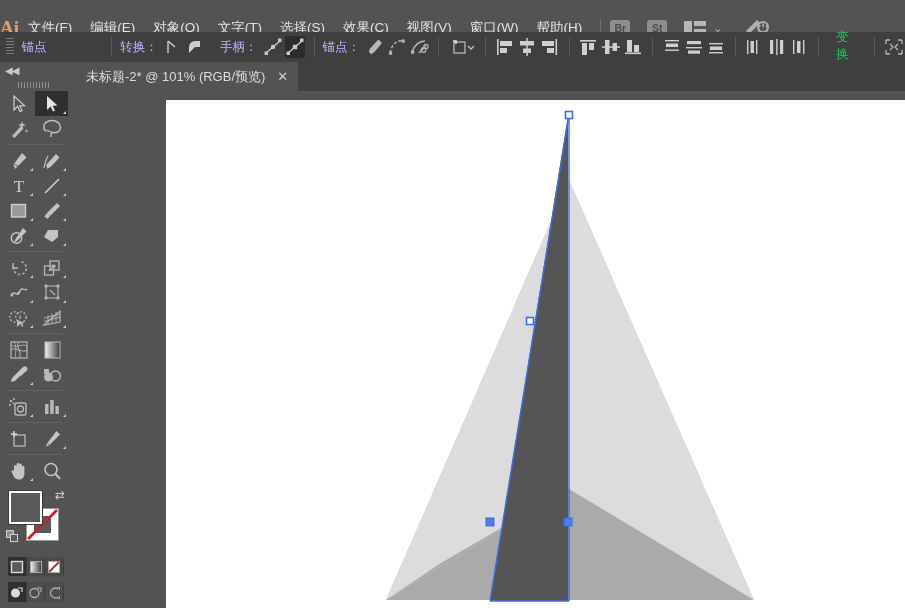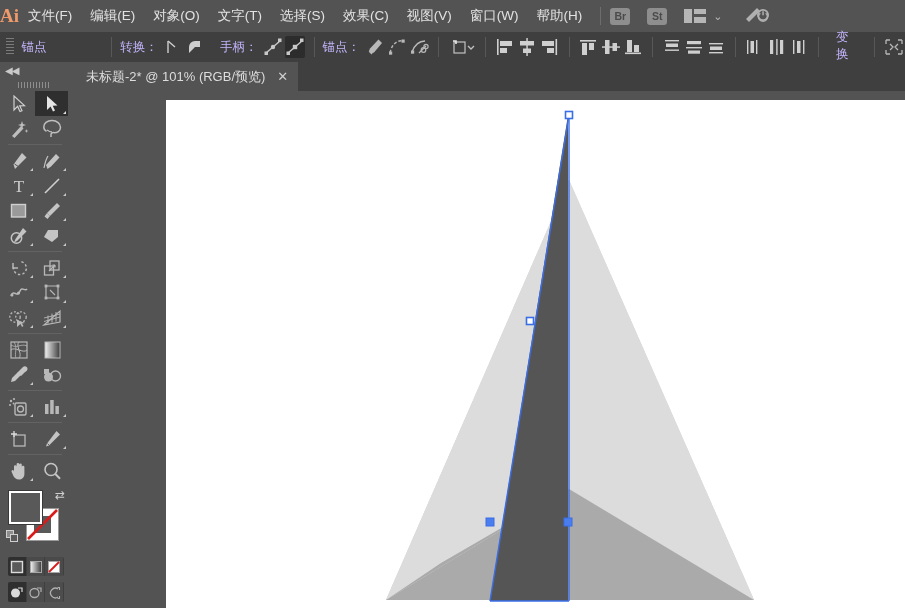--- a/index.html
+++ b/index.html
@@ -17,21 +17,21 @@
   #app {
     position: relative;
     width: 905px;
     height: 608px;
     background: #535353;
   }
 
   
   .menubar {
     position: absolute;
-    left: 0; top: 0;
+    left: 0; top: 12px;
     width: 905px; height: 32px;
     background: #535353;
     display: flex;
     align-items: center;
   }
   .ai-logo {
     width: 38px;
     text-align: center;
     font-family: "Liberation Serif", "DejaVu Serif", serif;
     font-size: 19px;
@@ -108,21 +108,21 @@
   }
   .cb-btn {
     width: 24px; height: 22px;
     display: flex; align-items: center; justify-content: center;
     margin: 0 1px;
     border-radius: 2px;
   }
   .cb-btn.active { background: #2c2c2c; }
   .cb-btn svg { display: block; }
   .cb-text-btn {
-    color: #c4b5fd;
+    color: #22c55e;
     font-size: 12.5px;
     padding: 2px 6px 3px 6px;
     border-bottom: 1px dotted #9a9a9a;
     margin: 12px 3px;
   }
 
   
   .tabbar {
     position: absolute;
     left: 0; top: 62px;

